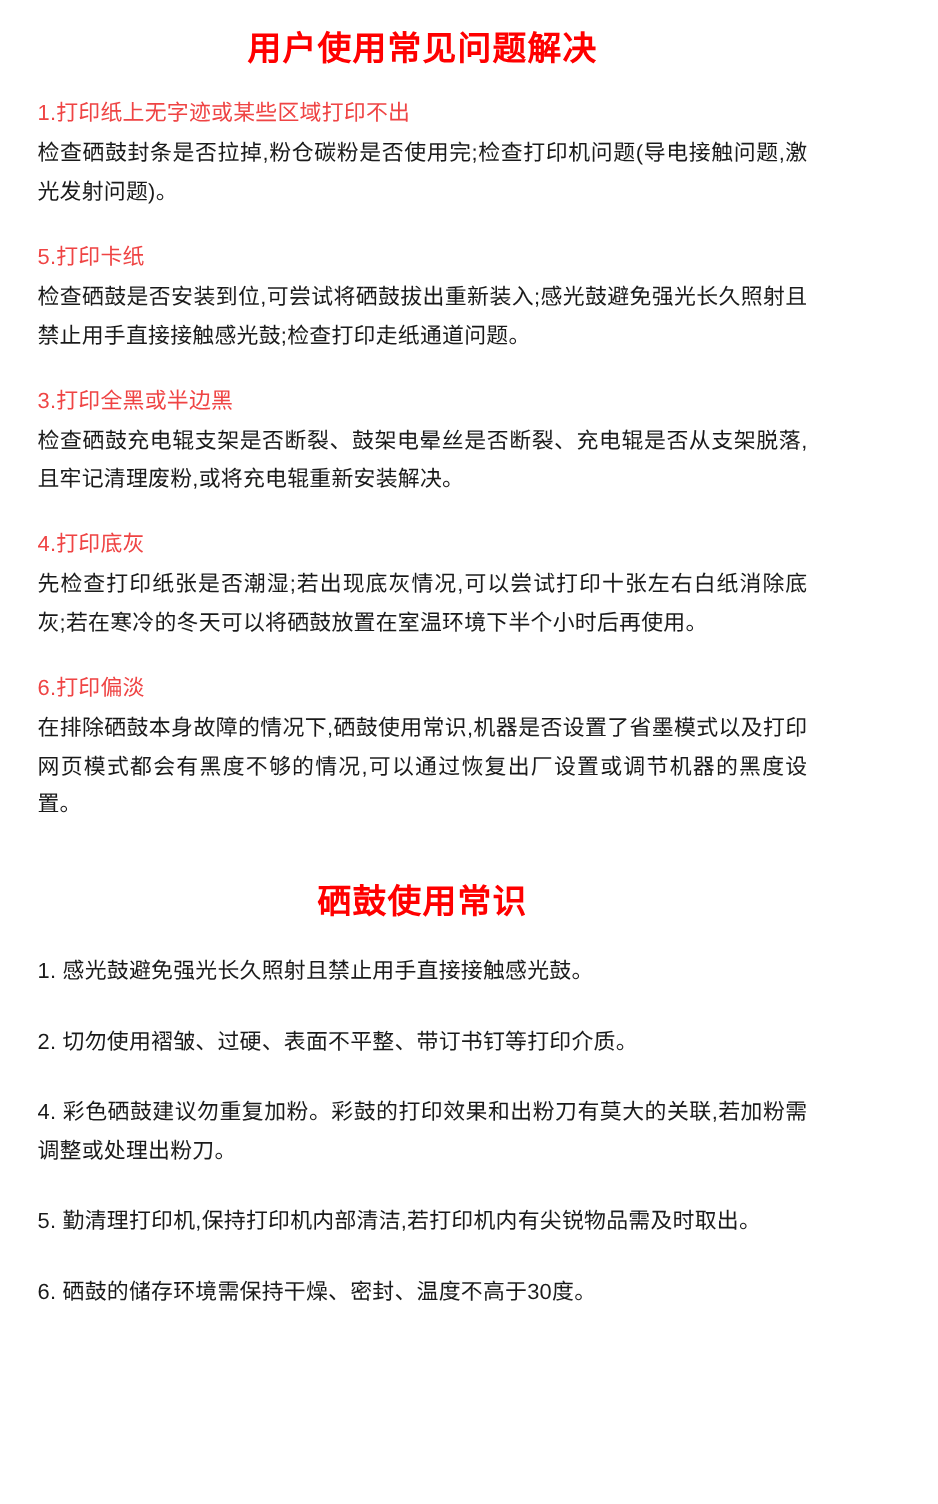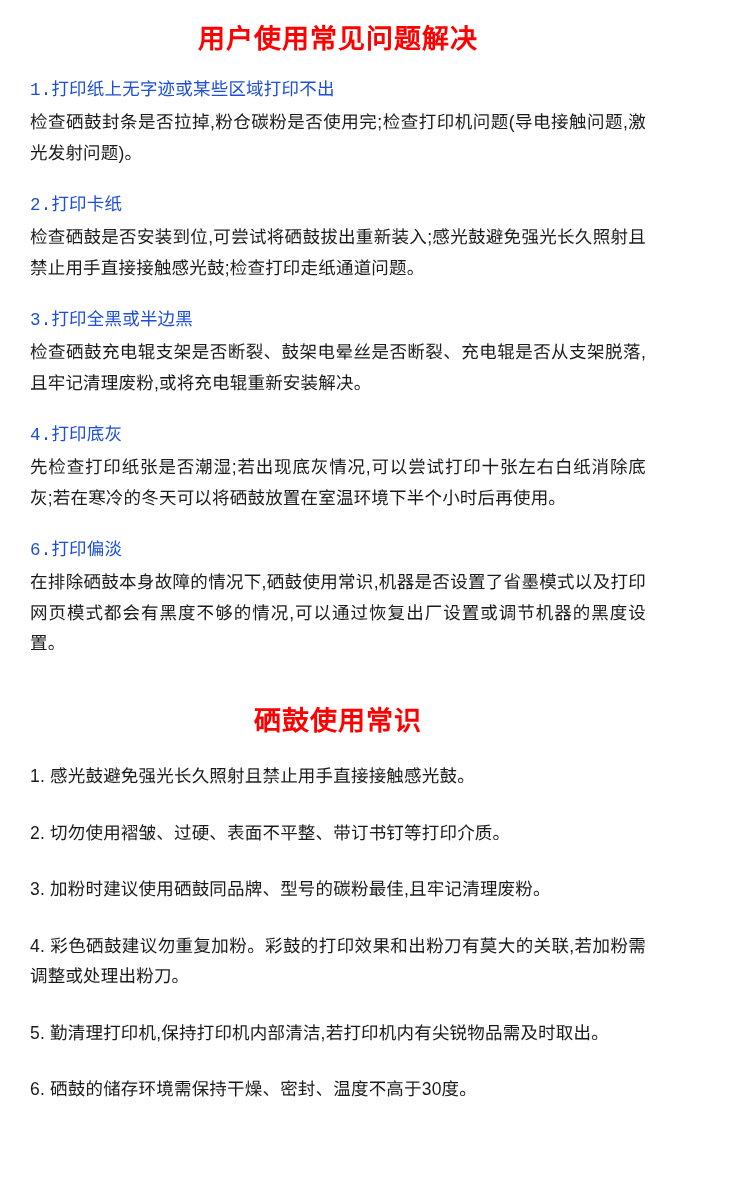--- a/index.html
+++ b/index.html
@@ -36,23 +36,22 @@
     padding-top: 24px;
     padding-bottom: 22px;
   }
   .qa-block {
     margin: 0 0 22px 0;
   }
   .qa-q {
     font-size: 17.5px;
     line-height: 1.72;
     margin: 0 0 2px 0;
-    color: #1d4ed8;
+    color: #ef4444;
     letter-spacing: 0.2px;
-    font-family: Liberation Mono, monospace;
   }
   .qa-a {
     font-size: 17.5px;
     line-height: 1.74;
     margin: 0;
     color: #1a1a1a;
     letter-spacing: 0.2px;
     text-align: justify;
   }
   .tips-list {
@@ -80,21 +79,21 @@
   <h1 class="section-title">用户使用常见问题解决</h1>
 
   <div class="qa-section">
 
     <div class="qa-block">
       <p class="qa-q">1.打印纸上无字迹或某些区域打印不出</p>
       <p class="qa-a">检查硒鼓封条是否拉掉,粉仓碳粉是否使用完;检查打印机问题(导电接触问题,激光发射问题)。</p>
     </div>
 
     <div class="qa-block">
-      <p class="qa-q">2.打印卡纸</p>
+      <p class="qa-q">5.打印卡纸</p>
       <p class="qa-a">检查硒鼓是否安装到位,可尝试将硒鼓拔出重新装入;感光鼓避免强光长久照射且禁止用手直接接触感光鼓;检查打印走纸通道问题。</p>
     </div>
 
     <div class="qa-block">
       <p class="qa-q">3.打印全黑或半边黑</p>
       <p class="qa-a">检查硒鼓充电辊支架是否断裂、鼓架电晕丝是否断裂、充电辊是否从支架脱落,且牢记清理废粉,或将充电辊重新安装解决。</p>
     </div>
 
     <div class="qa-block">
       <p class="qa-q">4.打印底灰</p>
@@ -106,19 +105,18 @@
       <p class="qa-a">在排除硒鼓本身故障的情况下,硒鼓使用常识,机器是否设置了省墨模式以及打印网页模式都会有黑度不够的情况,可以通过恢复出厂设置或调节机器的黑度设置。</p>
     </div>
 
   </div>
 
   <h1 class="section-title second">硒鼓使用常识</h1>
 
   <ul class="tips-list">
     <li class="tip-item">1. 感光鼓避免强光长久照射且禁止用手直接接触感光鼓。</li>
     <li class="tip-item">2. 切勿使用褶皱、过硬、表面不平整、带订书钉等打印介质。</li>
-    <li class="tip-item">3. 加粉时建议使用硒鼓同品牌、型号的碳粉最佳,且牢记清理废粉。</li>
     <li class="tip-item">4. 彩色硒鼓建议勿重复加粉。彩鼓的打印效果和出粉刀有莫大的关联,若加粉需调整或处理出粉刀。</li>
     <li class="tip-item">5. 勤清理打印机,保持打印机内部清洁,若打印机内有尖锐物品需及时取出。</li>
     <li class="tip-item">6. 硒鼓的储存环境需保持干燥、密封、温度不高于30度。</li>
   </ul>
 
 </div>
 
 </body></html>

